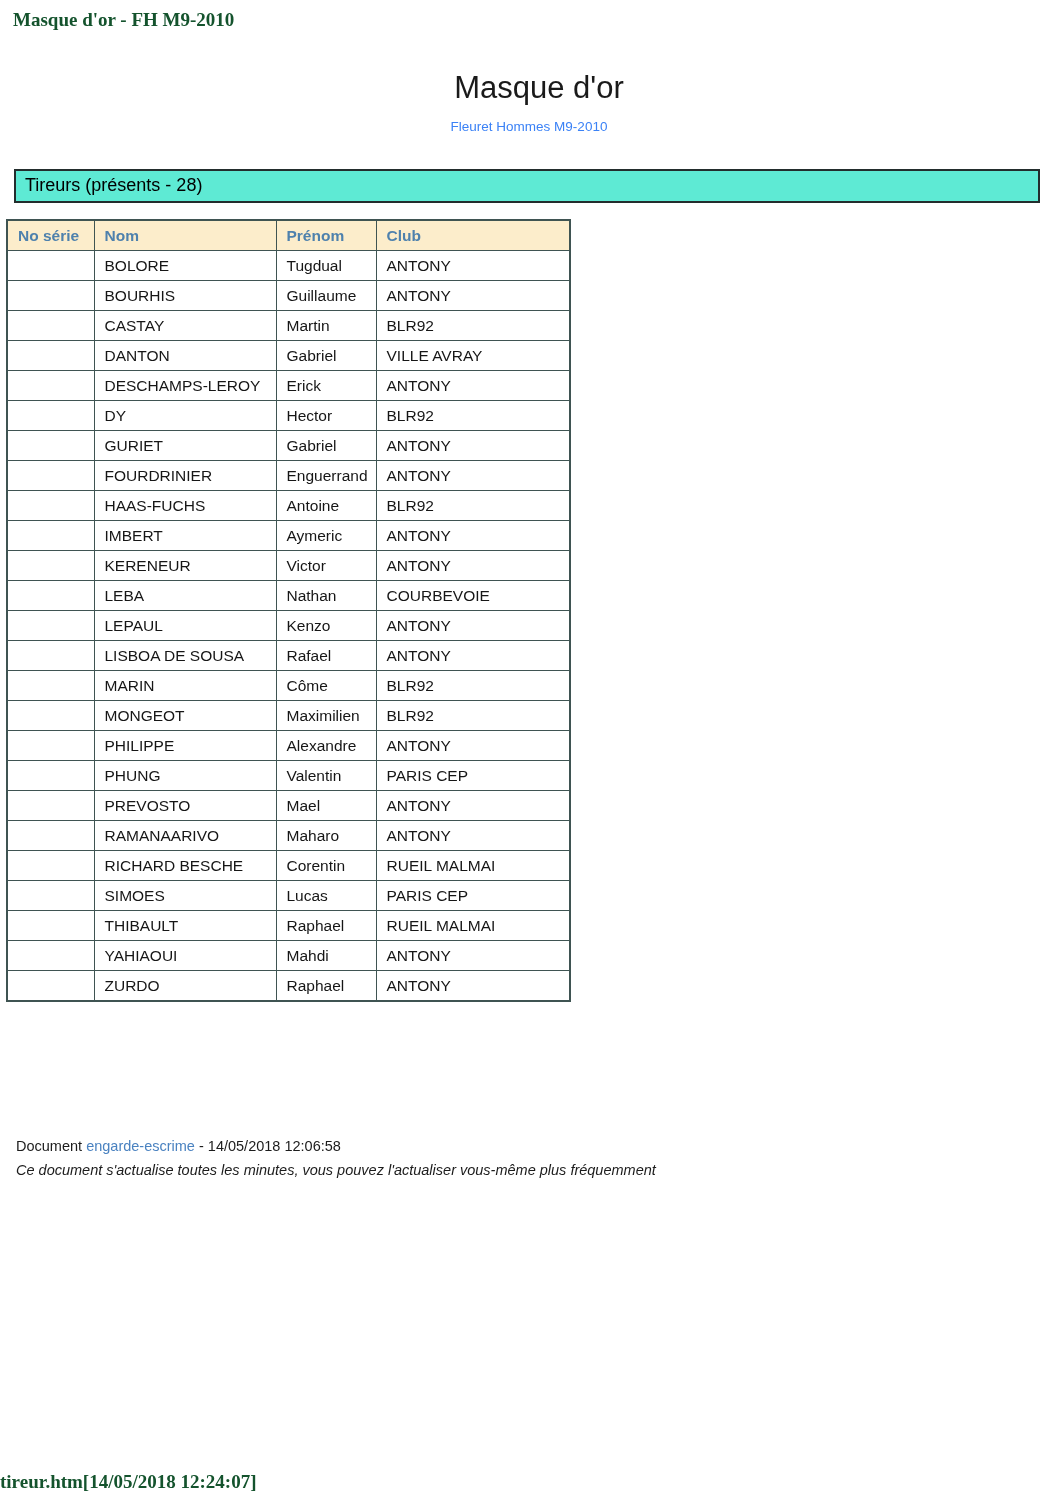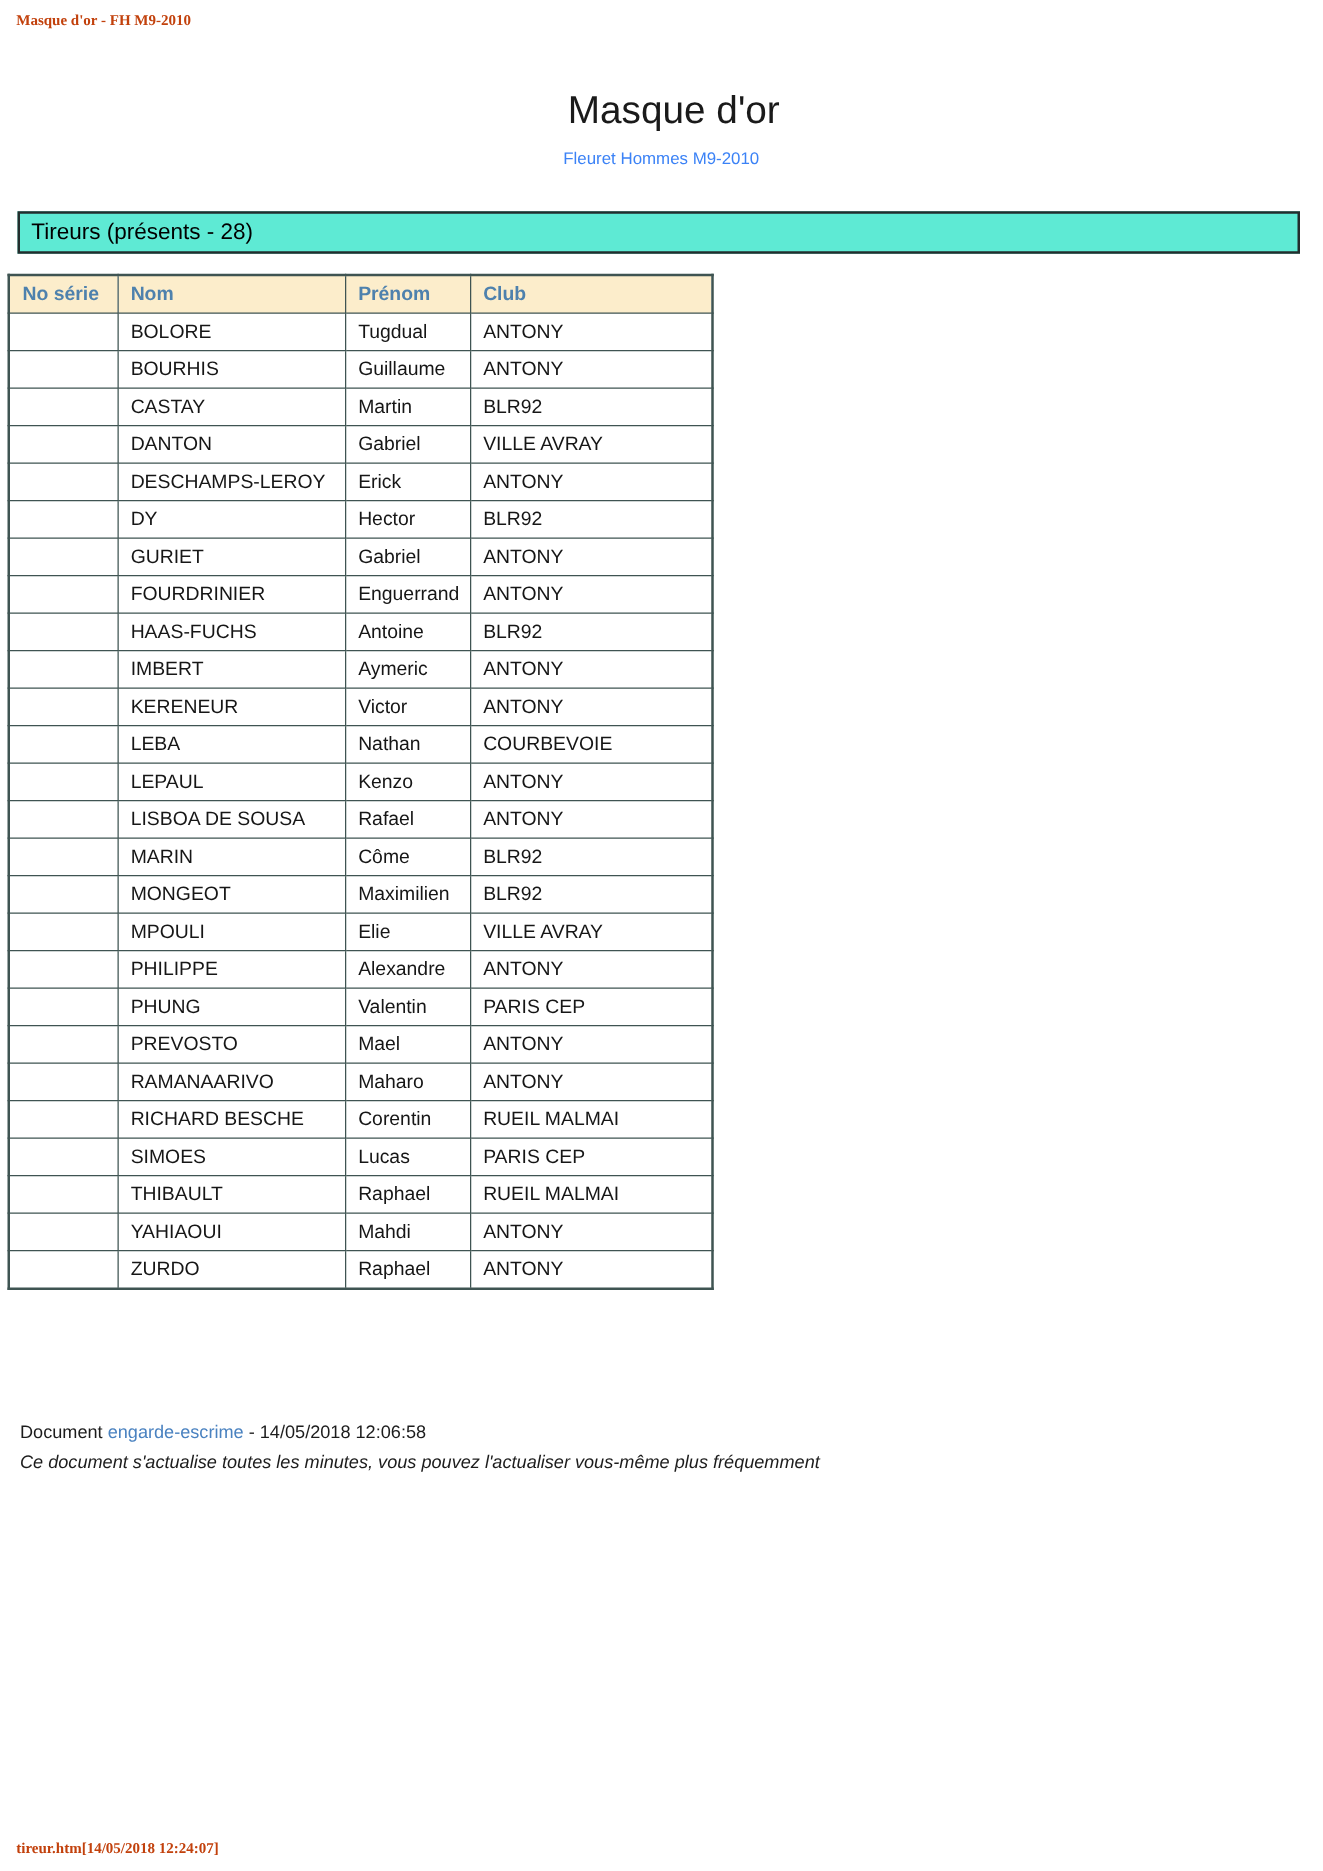--- a/index.html
+++ b/index.html
@@ -12,26 +12,26 @@
     height: 1497px;
     position: relative;
     font-family: "Liberation Sans", sans-serif;
     color: #111111;
     overflow: hidden;
   }
   .print-hf {
     position: absolute;
     font-family: "Liberation Serif", serif;
     font-weight: bold;
-    font-size: 12px;
-    color: #c2410c;
+    font-size: 19px;
+    color: #14532d;
     white-space: nowrap;
   }
   #print-header { top: 9px; left: 13px; }
-  #print-footer { top: 1471px; left: 13px; }
+  #print-footer { top: 1471px; left: 0; }
 
   .doc-title {
     position: absolute;
     top: 70px;
     left: 0;
     width: 100%;
     text-align: center;
     font-size: 31px;
     color: #1a1a1a;
     margin-left: 10px;
@@ -235,26 +235,20 @@
         <td>BLR92</td>
       </tr>
       <tr>
         <td></td>
         <td>MONGEOT</td>
         <td>Maximilien</td>
         <td>BLR92</td>
       </tr>
       <tr>
         <td></td>
-        <td>MPOULI</td>
-        <td>Elie</td>
-        <td>VILLE AVRAY</td>
-      </tr>
-      <tr>
-        <td></td>
         <td>PHILIPPE</td>
         <td>Alexandre</td>
         <td>ANTONY</td>
       </tr>
       <tr>
         <td></td>
         <td>PHUNG</td>
         <td>Valentin</td>
         <td>PARIS CEP</td>
       </tr>

